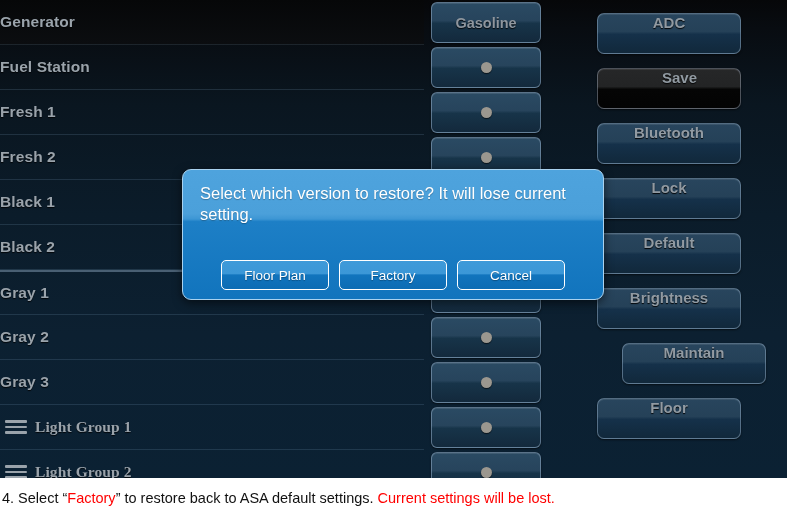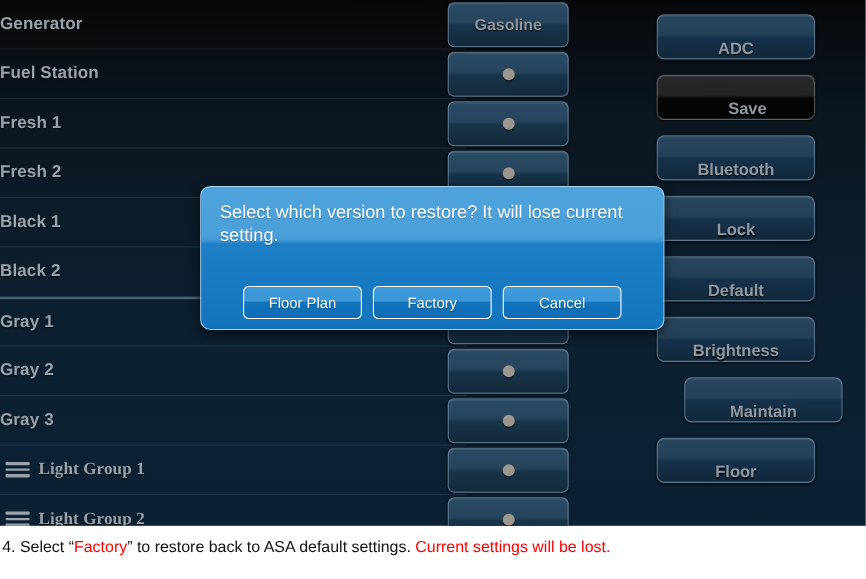--- a/index.html
+++ b/index.html
@@ -42,21 +42,21 @@
   .row-label.with-icon{margin-left:5px;font-family:Liberation Serif, serif;}
   .ham{
     width:22px;height:14px;margin-left:5px;margin-right:3px;
     display:flex;flex-direction:column;justify-content:space-between;
     flex:0 0 auto;
   }
   .ham i{display:block;height:2.6px;background:#9aa3ab;border-radius:1px;}
 
   
   #midcol{
-    position:absolute;left:407px;top:0;width:112px;height:478px;
+    position:absolute;left:431px;top:0;width:112px;height:478px;
   }
   .mbtn{
     position:absolute;left:0;width:110px;height:41px;
     box-sizing:border-box;
     border:1px solid rgba(150,175,200,0.55);
     border-radius:6px;
     background:linear-gradient(180deg,#2a4a63 0%, #27445c 45%, #173449 52%, #13293c 100%);
     box-shadow:inset 0 1px 0 rgba(255,255,255,0.10), 0 1px 2px rgba(0,0,0,0.6);
     display:flex;align-items:center;justify-content:center;
   }
@@ -74,21 +74,21 @@
   #sidebar{
     position:absolute;left:597px;top:0;width:146px;height:478px;
   }
   .sbtn{
     position:absolute;left:0;width:144px;height:41px;
     box-sizing:border-box;
     border:1px solid rgba(150,175,200,0.50);
     border-radius:7px;
     background:linear-gradient(180deg,#28455d 0%, #254158 45%, #15314a 52%, #11283b 100%);
     box-shadow:inset 0 1px 0 rgba(255,255,255,0.09), 0 1px 2px rgba(0,0,0,0.6);
-    display:flex;align-items:flex-end;justify-content:center;
+    display:flex;align-items:flex-start;justify-content:center;
   }
   .sbtn.dark{
     background:linear-gradient(180deg,#262728 0%, #232425 45%, #050505 52%, #030303 100%);
     border:1px solid rgba(150,160,175,0.50);
   }
   .sbtn .slabel{
     color:#919aa2;font-size:15px;font-weight:bold;
     text-shadow:0 1px 1px rgba(0,0,0,0.9);
   }
 

